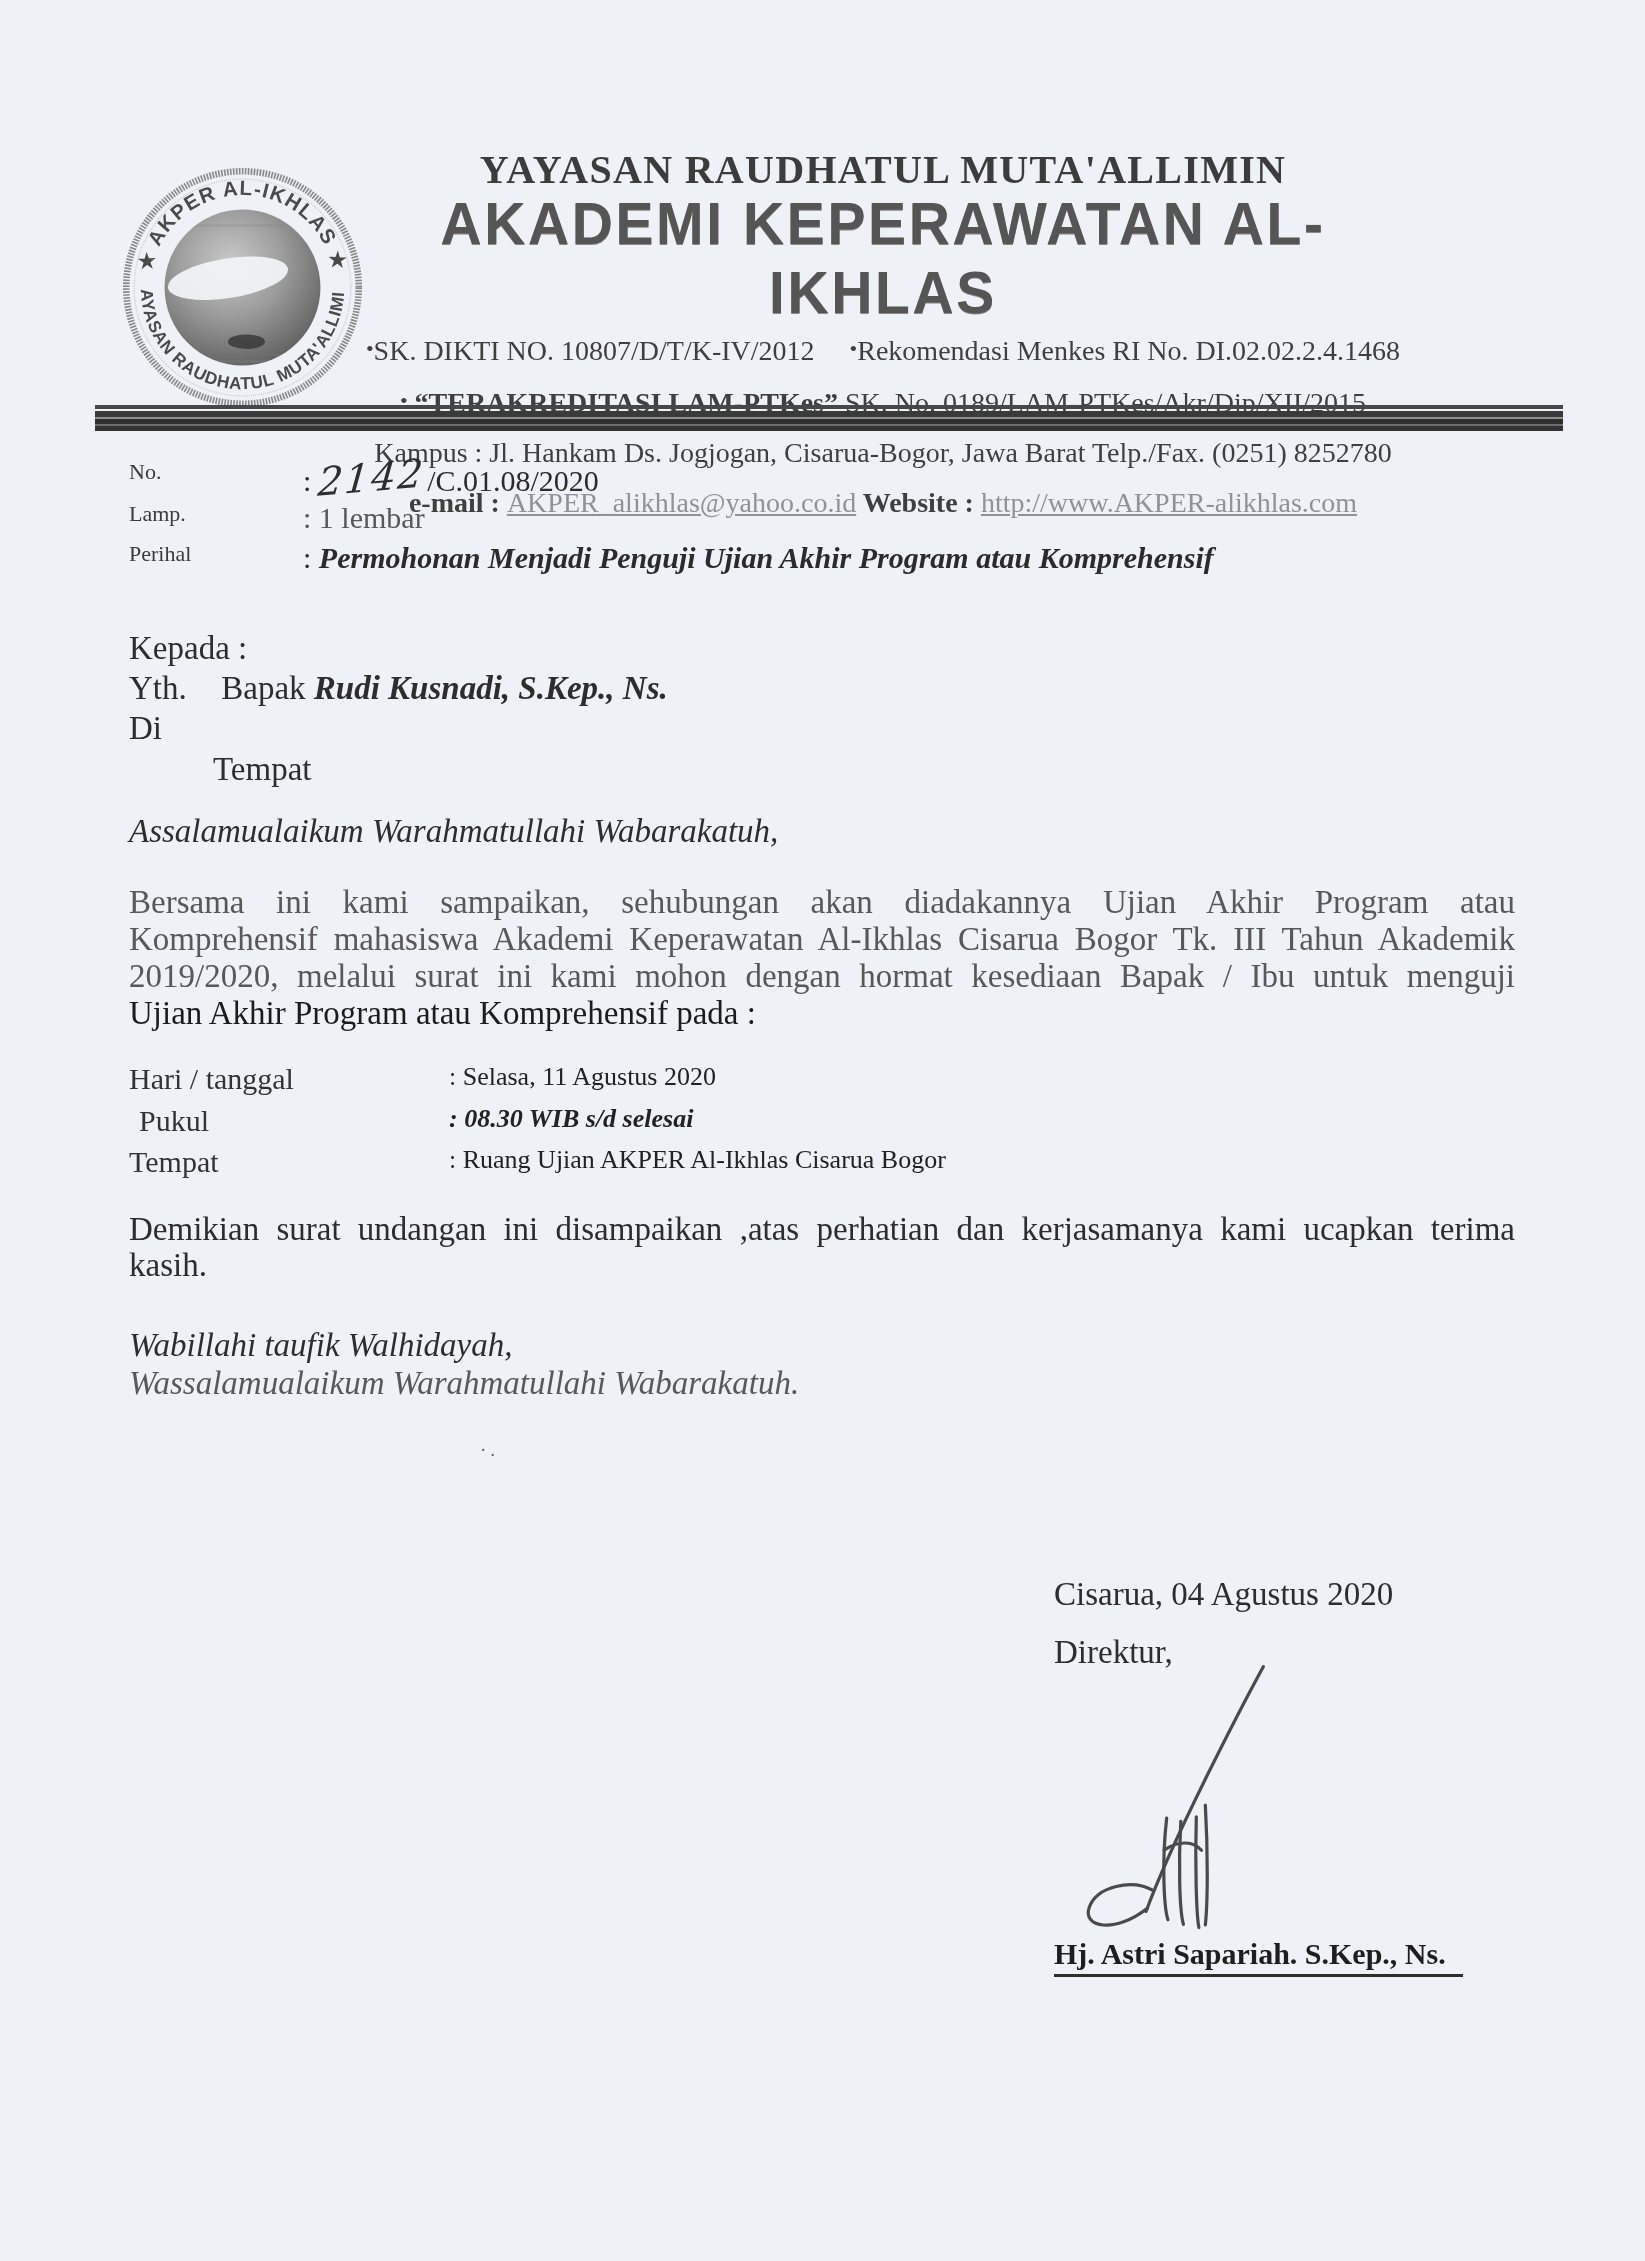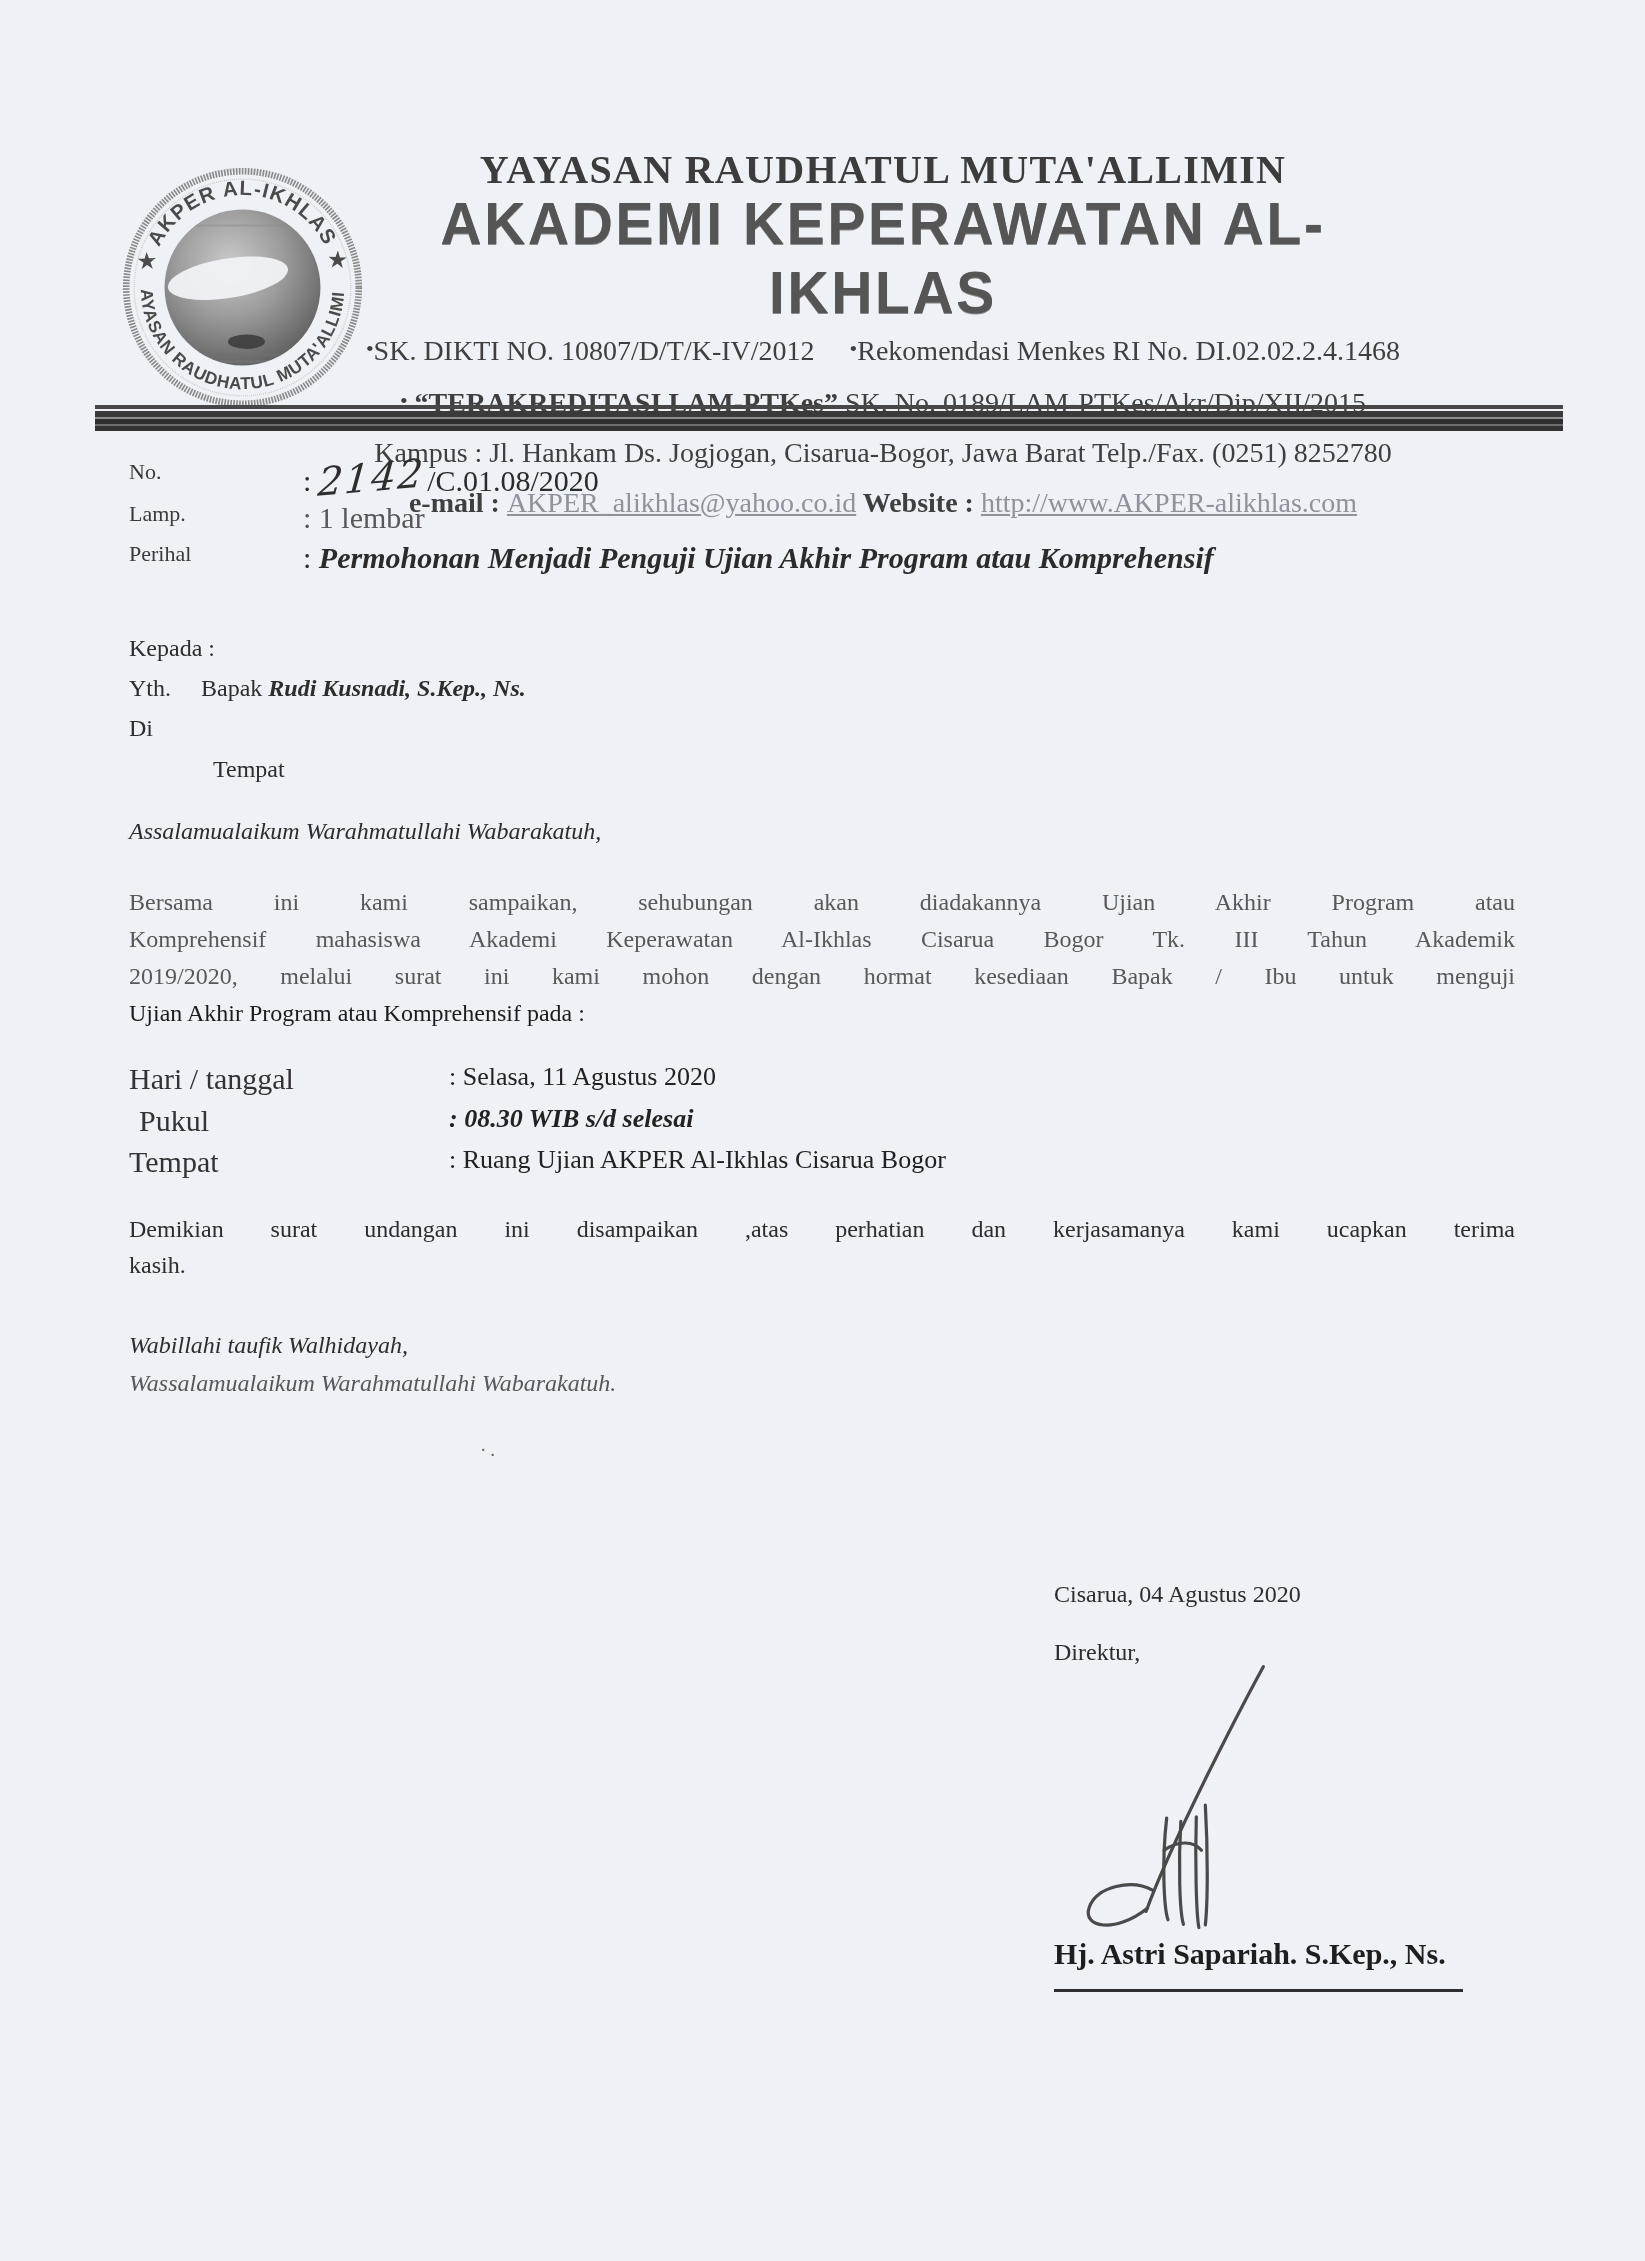--- a/index.html
+++ b/index.html
@@ -33,31 +33,31 @@
   
   .meta-label{font-size:22px;color:#3a3a3a;}
   .meta-value{font-size:30px;color:#2b2b2b;}
   .handwritten{
     display:inline-block;font-family:"DejaVu Serif", serif;font-style:italic;
     font-size:39px;letter-spacing:1.9px;color:#2e2e2e;
     transform:rotate(-5deg) skewX(-10deg);margin:0 2.6px 0 6.4px;
   }
   .bold{font-weight:bold;font-style:italic;}
   
-  .body-line{font-size:24px;color:#2d2d2d;line-height:37px;}
+  .body-line{font-size:33px;color:#2d2d2d;line-height:37px;}
   .faded{color:#585858;}
   .italic{font-style:italic;}
   .jline{width:1386px;text-align:justify;text-align-last:justify;}
   .sched-label{font-size:30px;color:#333;}
   .sched-value{font-size:26px;color:#222;margin-left:30px;}
   .stray{font-size:19.3px;color:#666;letter-spacing:3.9px;}
   
   .sig-name{
     font-size:30px;font-weight:bold;color:#1e1e1e;
-    border-bottom:3.9px solid #2e2e2e;padding:0 17px 19px 0;
+    border-bottom:3.9px solid #2e2e2e;padding:0 17px 4px 0;
   }
 </style>
 </head>
 <body>
 
 <div class="page">
 
   <div class="abs" style="left:117px;top:162px;width:251px;height:251px;">
     <svg width="251" height="251" viewBox="0 0 380 380">
       <defs>

